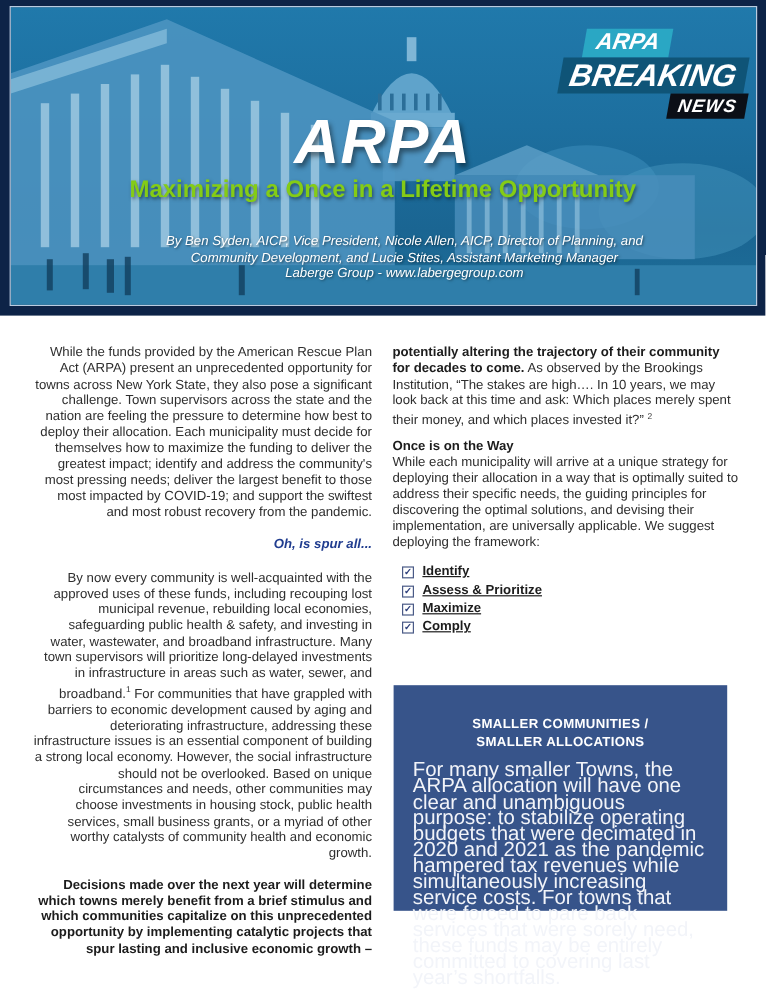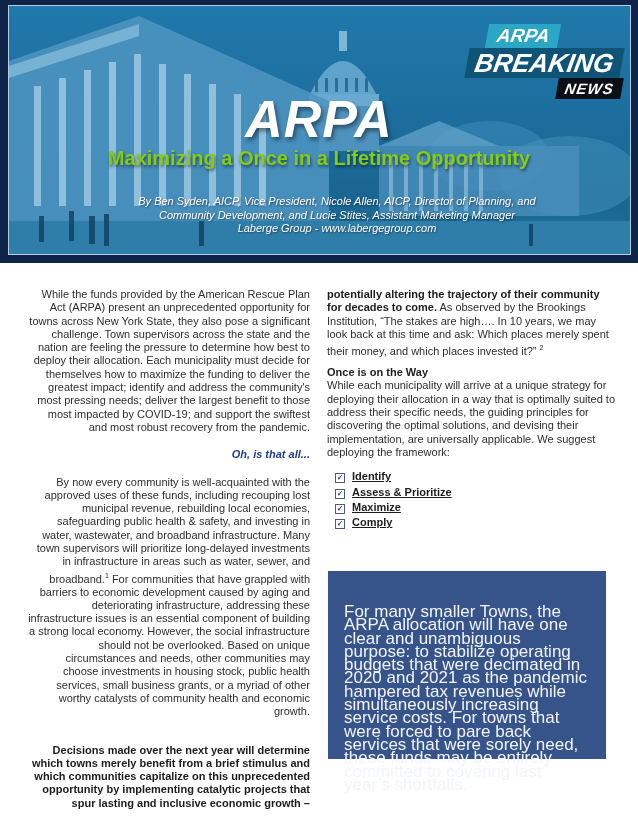--- a/index.html
+++ b/index.html
@@ -108,32 +108,36 @@
   <div class="hero-sub">Maximizing a Once in a Lifetime Opportunity</div>
   <div class="byline">
     <div>By Ben Syden, AICP, Vice President, Nicole Allen, AICP, Director of Planning, and</div>
     <div>Community Development, and Lucie Stites, Assistant Marketing Manager</div>
     <div>Laberge Group - www.labergegroup.com</div>
   </div>
 </div>
 
 <div class="col col-left">
   <p>While the funds provided by the American Rescue Plan Act (ARPA) present an unprecedented opportunity for towns across New York State, they also pose a significant challenge. Town supervisors across the state and the nation are feeling the pressure to determine how best to deploy their allocation. Each municipality must decide for themselves how to maximize the funding to deliver the greatest impact; identify and address the community's most pressing needs; deliver the largest benefit to those most impacted by COVID-19; and support the swiftest and most robust recovery from the pandemic.</p>
-  <p class="italic-head" style="margin-top:14px;">Oh, is that all...</p>
+  <p class="italic-head" style="margin-top:14px;">Oh, is spur all...</p>
   <p style="margin-top:14px;"><span>By now every community is well-acquainted with the approved uses of these funds, including recouping lost municipal revenue, rebuilding local economies, safeguarding public health &amp; safety, and investing in water, wastewater, and broadband infrastructure. Many town supervisors will prioritize long-delayed investments in infrastructure in areas such as water, sewer, and broadband.</span><sup>1</sup><span> For communities that have grappled with barriers to economic development caused by aging and deteriorating infrastructure, addressing these infrastructure issues is an essential component of building a strong local economy. However, the social infrastructure should not be overlooked. Based on unique circumstances and needs, other communities may choose investments in housing stock, public health services, small business grants, or a myriad of other worthy catalysts of community health and economic growth.</span></p>
-  <p class="bold" style="margin-top:25px;">Decisions made over the next year will determine which towns merely benefit from a brief stimulus and which communities capitalize on this unprecedented opportunity by implementing catalytic projects that spur lasting and inclusive economic growth –</p>
+  <p class="bold" style="margin-top:13px;">Decisions made over the next year will determine which towns merely benefit from a brief stimulus and which communities capitalize on this unprecedented opportunity by implementing catalytic projects that spur lasting and inclusive economic growth –</p>
 </div>
 
 <div class="col col-right">
   <p><span class="bold">potentially altering the trajectory of their community for decades to come.</span><span> As observed by the Brookings Institution, “The stakes are high…. In 10 years, we may look back at this time and ask: Which places merely spent their money, and which places invested it?” </span><sup>2</sup></p>
   <p class="bold" style="margin-top:8px;">Once is on the Way</p>
   <p>While each municipality will arrive at a unique strategy for deploying their allocation in a way that is optimally suited to address their specific needs, the guiding principles for discovering the optimal solutions, and devising their implementation, are universally applicable. We suggest deploying the framework:</p>
   <ul class="checklist" style="margin-top:10px;">
     <li><span class="checkbox">✓</span><span>Identify</span></li>
     <li><span class="checkbox">✓</span><span>Assess &amp; Prioritize</span></li>
     <li><span class="checkbox">✓</span><span>Maximize</span></li>
     <li><span class="checkbox">✓</span><span>Comply</span></li>
   </ul>
 </div>
 
 <div class="callout">
+  <div class="callout-title">
+    <div>SMALLER COMMUNITIES /</div>
+    <div>SMALLER ALLOCATIONS</div>
+  </div>
   <p class="callout-body">For many smaller Towns, the ARPA allocation will have one clear and unambiguous purpose: to stabilize operating budgets that were decimated in 2020 and 2021 as the pandemic hampered tax revenues while simultaneously increasing service costs. For towns that were forced to pare back services that were sorely need, these funds may be entirely committed to covering last year’s shortfalls.</p>
 </div>
 
 </body></html>

